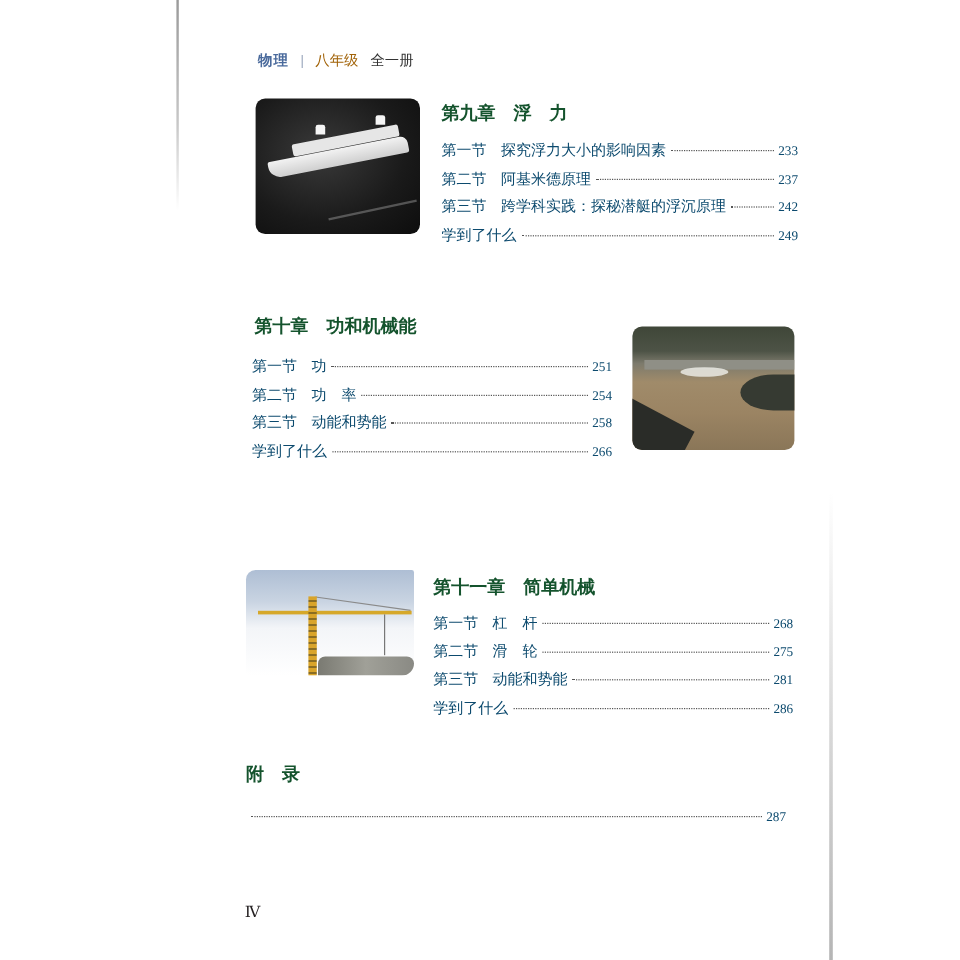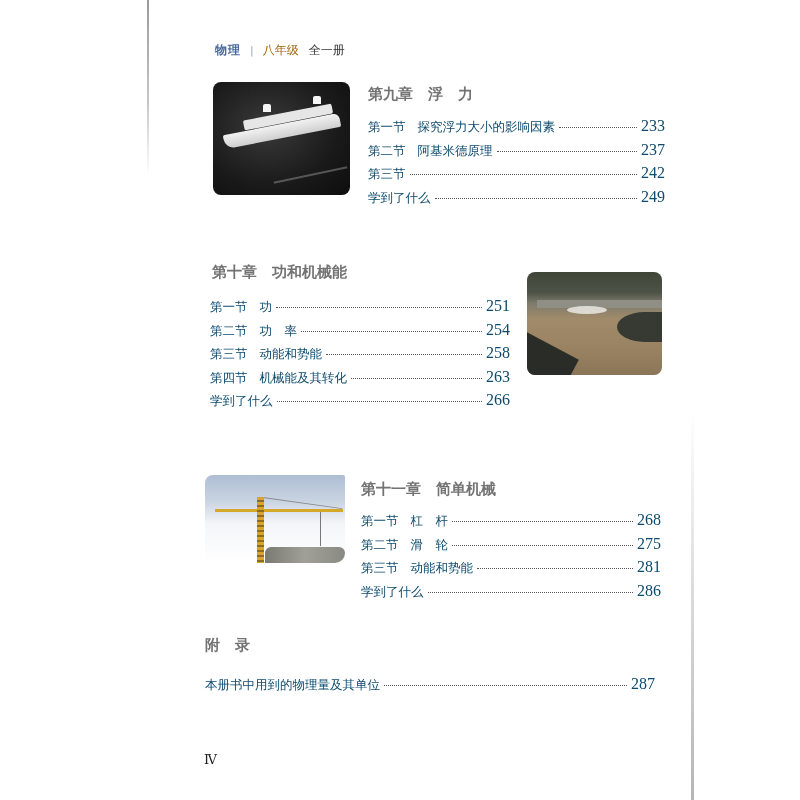--- a/index.html
+++ b/index.html
@@ -90,35 +90,35 @@
       position: absolute; left: 115px; top: 37px; width: 1px; height: 34px; background: #777;
     }
     .crane-buildings {
       position: absolute; left: 60px; bottom: 0; width: 80px; height: 16px;
       background: linear-gradient(to right, #7a7a72, #a0a098, #8a8a84);
       border-radius: 6px 6px 0 0;
     }
 
     .chapter-title {
       position: absolute; font-family: "DejaVu Sans", "Liberation Sans", sans-serif;
-      font-weight: bold; font-size: 15px; color: #737373; white-space: pre;
+      font-weight: bold; font-size: 15px; color: #14532d; white-space: pre;
     }
 
     .toc-list { position: absolute; }
     .toc-row {
       display: flex; align-items: baseline; height: 23.5px;
       font-size: 12.5px; color: #0c4a6e;
     }
     .toc-row .sec { white-space: pre; }
     .toc-row .title { white-space: pre; margin-left: 12px; }
     .toc-row .title.nosec { margin-left: 0; }
     .toc-row .leader {
       flex: 1; border-bottom: 1.2px dotted #555; margin: 0 4px; transform: translateY(-3px);
     }
-    .toc-row .page { font-family: "Liberation Serif", "DejaVu Serif", serif; font-size: 16px; }
+    .toc-row .page { font-family: "Liberation Serif", "DejaVu Serif", serif; font-size: 11px; }
 
     .page-number {
       position: absolute; left: 204px; top: 752px;
       font-family: "Liberation Serif", "DejaVu Serif", serif; font-size: 13px; color: #231f20;
     }
   </style>
 </head>
 <body>
 
 <div class="edge-left"></div>
@@ -147,20 +147,21 @@
     <span class="page">233</span>
   </div>
   <div class="toc-row">
     <span class="sec">第二节</span>
     <span class="title">阿基米德原理</span>
     <span class="leader"></span>
     <span class="page">237</span>
   </div>
   <div class="toc-row">
     <span class="sec">第三节</span>
+    <span class="title">跨学科实践：探秘潜艇的浮沉原理</span>
     <span class="leader"></span>
     <span class="page">242</span>
   </div>
   <div class="toc-row">
     <span class="title nosec">学到了什么</span>
     <span class="leader"></span>
     <span class="page">249</span>
   </div>
 </div>
 
@@ -176,26 +177,20 @@
     <span class="sec">第二节</span>
     <span class="title">功　率</span>
     <span class="leader"></span>
     <span class="page">254</span>
   </div>
   <div class="toc-row">
     <span class="sec">第三节</span>
     <span class="title">动能和势能</span>
     <span class="leader"></span>
     <span class="page">258</span>
-  </div>
-  <div class="toc-row">
-    <span class="sec">第四节</span>
-    <span class="title">机械能及其转化</span>
-    <span class="leader"></span>
-    <span class="page">263</span>
   </div>
   <div class="toc-row">
     <span class="title nosec">学到了什么</span>
     <span class="leader"></span>
     <span class="page">266</span>
   </div>
 </div>
 <div class="photo photo-dam">
   <div class="dam-wall"></div>
   <div class="dam-spray"></div>
@@ -233,19 +228,18 @@
   <div class="toc-row">
     <span class="title nosec">学到了什么</span>
     <span class="leader"></span>
     <span class="page">286</span>
   </div>
 </div>
 
 <div class="chapter-title" style="left:205px;top:636px;">附　录</div>
 <div class="toc-list" style="left:205px;top:675px;width:450px;">
   <div class="toc-row">
-    <span class="title nosec">本册书中用到的物理量及其单位</span>
     <span class="leader"></span>
     <span class="page">287</span>
   </div>
 </div>
 
 <div class="page-number">Ⅳ</div>
 
 </body></html>

